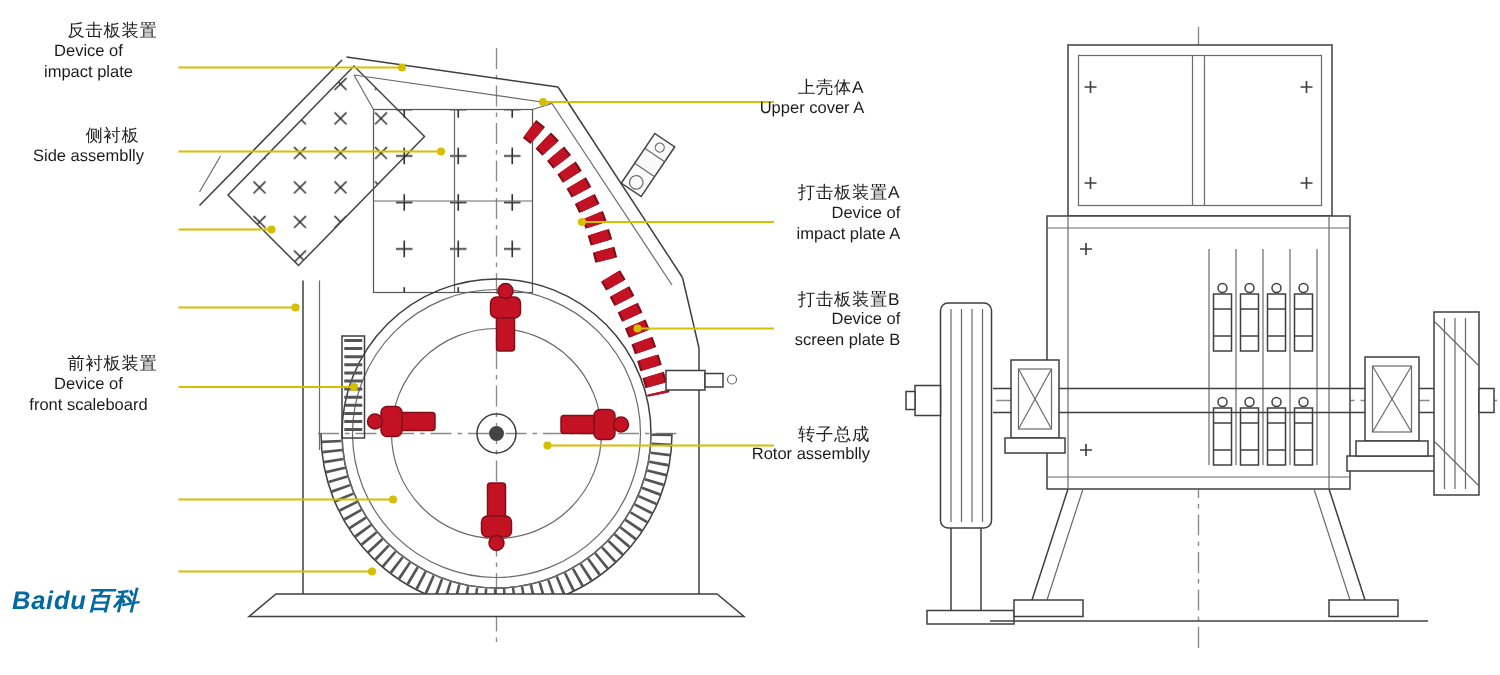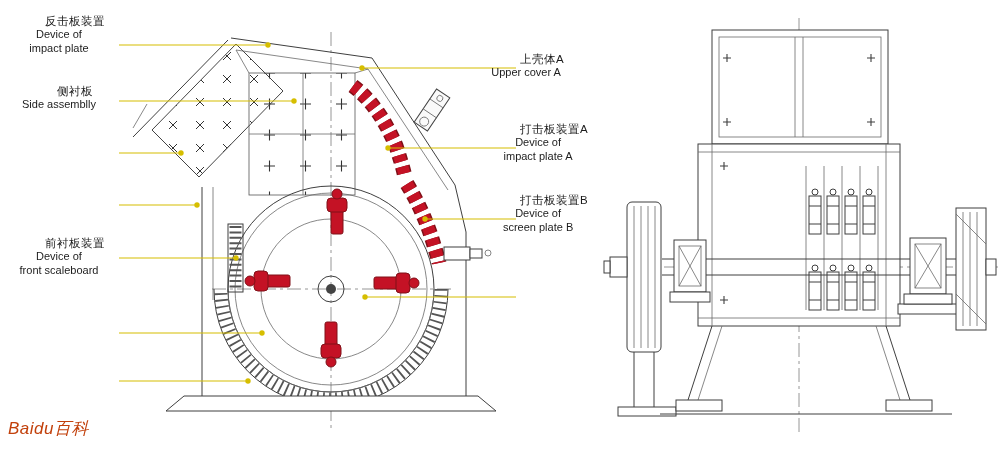--- a/index.html
+++ b/index.html
@@ -2,23 +2,23 @@
 <html><head>
 <meta charset="utf-8">
 <style>
   html,body{margin:0;padding:0;background:#fff;}
   .stage{position:relative;width:1000px;height:450px;background:#ffffff;overflow:hidden;
          font-family:"Liberation Sans","DejaVu Sans",sans-serif;}
   svg.art{position:absolute;left:0;top:0;}
   .label{position:absolute;color:#1c1c1c;font-size:11px;line-height:1.25;}
   .label .zh{font-size:11.5px;letter-spacing:.5px;margin-left:32px;}
   .left-col{left:0;width:118px;text-align:center;}
-  .right-col{left:488px;text-align:center;}
-  .wm{position:absolute;left:8px;top:417px;font-size:17px;font-weight:normal;font-style:italic;
-      color:#c2410c;letter-spacing:.5px;}
+  .right-col{left:500px;text-align:right;}
+  .wm{position:absolute;left:8px;top:389px;font-size:17px;font-weight:bold;font-style:italic;
+      color:#0369a1;letter-spacing:.5px;}
   
   .ln{stroke:#3f3f3f;stroke-width:1;fill:none;}
   .lt{stroke:#6a6a6a;stroke-width:.8;fill:none;}
   .wf{fill:#ffffff;stroke:#3f3f3f;stroke-width:1;}
   .cl{stroke:#8a8a8a;stroke-width:.9;stroke-dasharray:14 4 3 4;fill:none;}
   .leader{stroke:#d6be00;stroke-width:1.2;}
   .ldot{fill:#d6be00;}
   .chainbg{stroke:#801018;stroke-width:15;stroke-dasharray:7 5;fill:none;}
   .chain{stroke:#c41225;stroke-width:12;stroke-dasharray:7 5;fill:none;}
   .grate{stroke:#555;stroke-width:13;stroke-dasharray:1.8 4.6;fill:none;}
@@ -297,15 +297,19 @@
   <div class="label right-col" style="top:122px">
     <div class="zh">打击板装置A</div>
     <div class="en">Device of</div>
     <div class="en">impact plate A</div>
   </div>
   <div class="label right-col" style="top:193px">
     <div class="zh">打击板装置B</div>
     <div class="en">Device of</div>
     <div class="en">screen plate B</div>
   </div>
+  <div class="label right-col" style="top:283px">
+    <div class="zh">转子总成</div>
+    <div class="en">Rotor assemblly</div>
+  </div>
 
   <div class="wm">Baidu百科</div>
 </div>
 
 </body></html>

